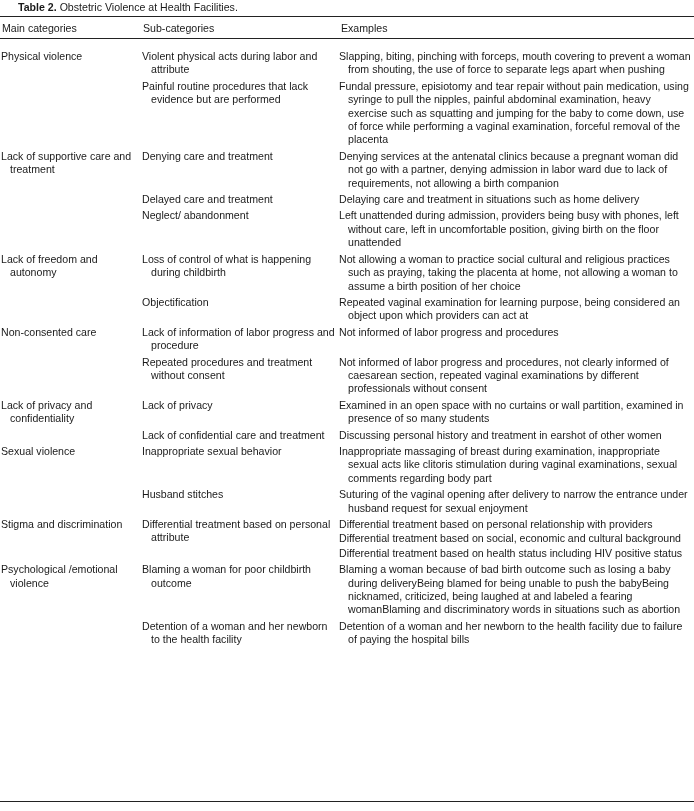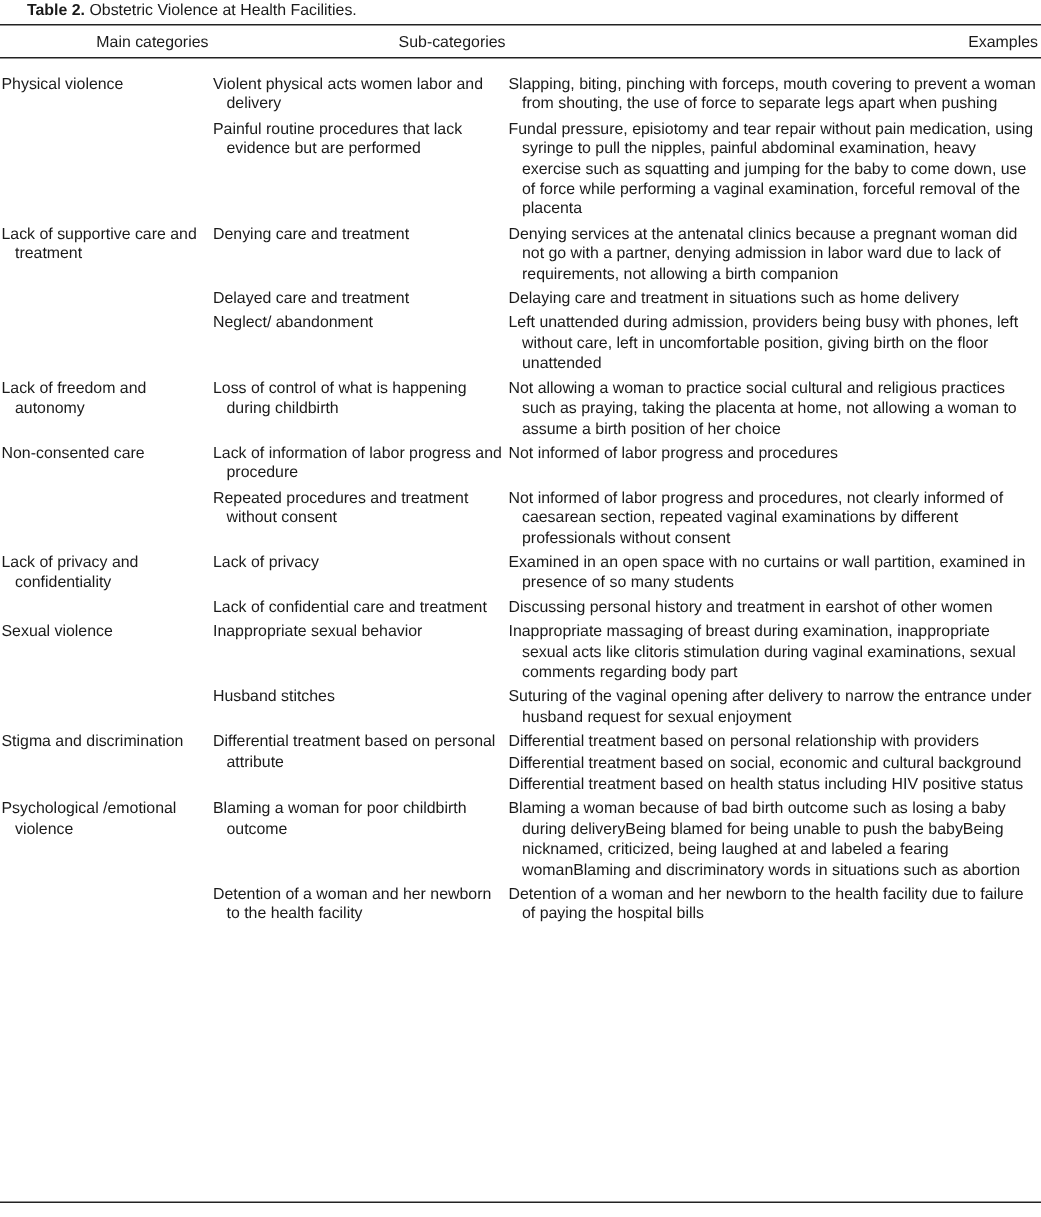--- a/index.html
+++ b/index.html
@@ -28,21 +28,21 @@
       table-layout: fixed;
     }
     col.c1 { width: 141px; }
     col.c2 { width: 198px; }
     col.c3 { width: 355px; }
     th, td {
       text-align: left; vertical-align: top;
       font-weight: normal;
       padding: 0 2px 0 2px;
     }
-    thead th { height: 18px; padding-top: 2px; text-align: right; }
+    thead th { height: 18px; padding-top: 2px; }
     thead tr.spacer td { height: 10px; padding: 0; }
     .hang {
       padding-left: 9px;
       text-indent: -9px;
     }
     td.c1 { padding-left: 1px; }
     td.c2 { padding-left: 1px; }
     td.c3 { padding-left: 0px; }
     tr.gap td { padding-bottom: 3px; }
     .ex-line { display: block; }
@@ -75,21 +75,21 @@
     <tr class="spacer">
         <td colspan="3"></td>
       </tr>
   </thead>
   <tbody id="tbody">
       <tr class="gap">
         <td class="c1">
           <div class="hang">Physical violence</div>
         </td>
         <td class="c2">
-          <div class="hang" style="white-space: pre-wrap;">Violent physical acts women labor and delivery</div>
+          <div class="hang" style="white-space: pre-wrap;">Violent physical acts during labor and attribute</div>
         </td>
         <td class="c3">
           <div class="hang ex-line">Slapping, biting, pinching with forceps, mouth covering to prevent a woman from shouting, the use of force to separate legs apart when pushing</div>
         </td>
       </tr>
       <tr class="gap">
         <td class="c1">
           <div class="hang"></div>
         </td>
         <td class="c2">
@@ -134,20 +134,31 @@
       </tr>
       <tr class="gap">
         <td class="c1">
           <div class="hang">Lack of freedom and autonomy</div>
         </td>
         <td class="c2">
           <div class="hang" style="white-space: pre-wrap;">Loss of control of what is happening during childbirth</div>
         </td>
         <td class="c3">
           <div class="hang ex-line">Not allowing a woman to practice social cultural and religious practices such as praying, taking the placenta at home, not allowing a woman to assume a birth position of her choice</div>
+        </td>
+      </tr>
+      <tr class="gap">
+        <td class="c1">
+          <div class="hang"></div>
+        </td>
+        <td class="c2">
+          <div class="hang" style="white-space: pre-wrap;">Objectification</div>
+        </td>
+        <td class="c3">
+          <div class="hang ex-line">Repeated vaginal examination for learning purpose, being considered an object upon which providers can act at</div>
         </td>
       </tr>
       <tr class="gap">
         <td class="c1">
           <div class="hang">Non-consented care</div>
         </td>
         <td class="c2">
           <div class="hang" style="white-space: pre-wrap;">Lack of information of labor progress and procedure</div>
         </td>
         <td class="c3">

